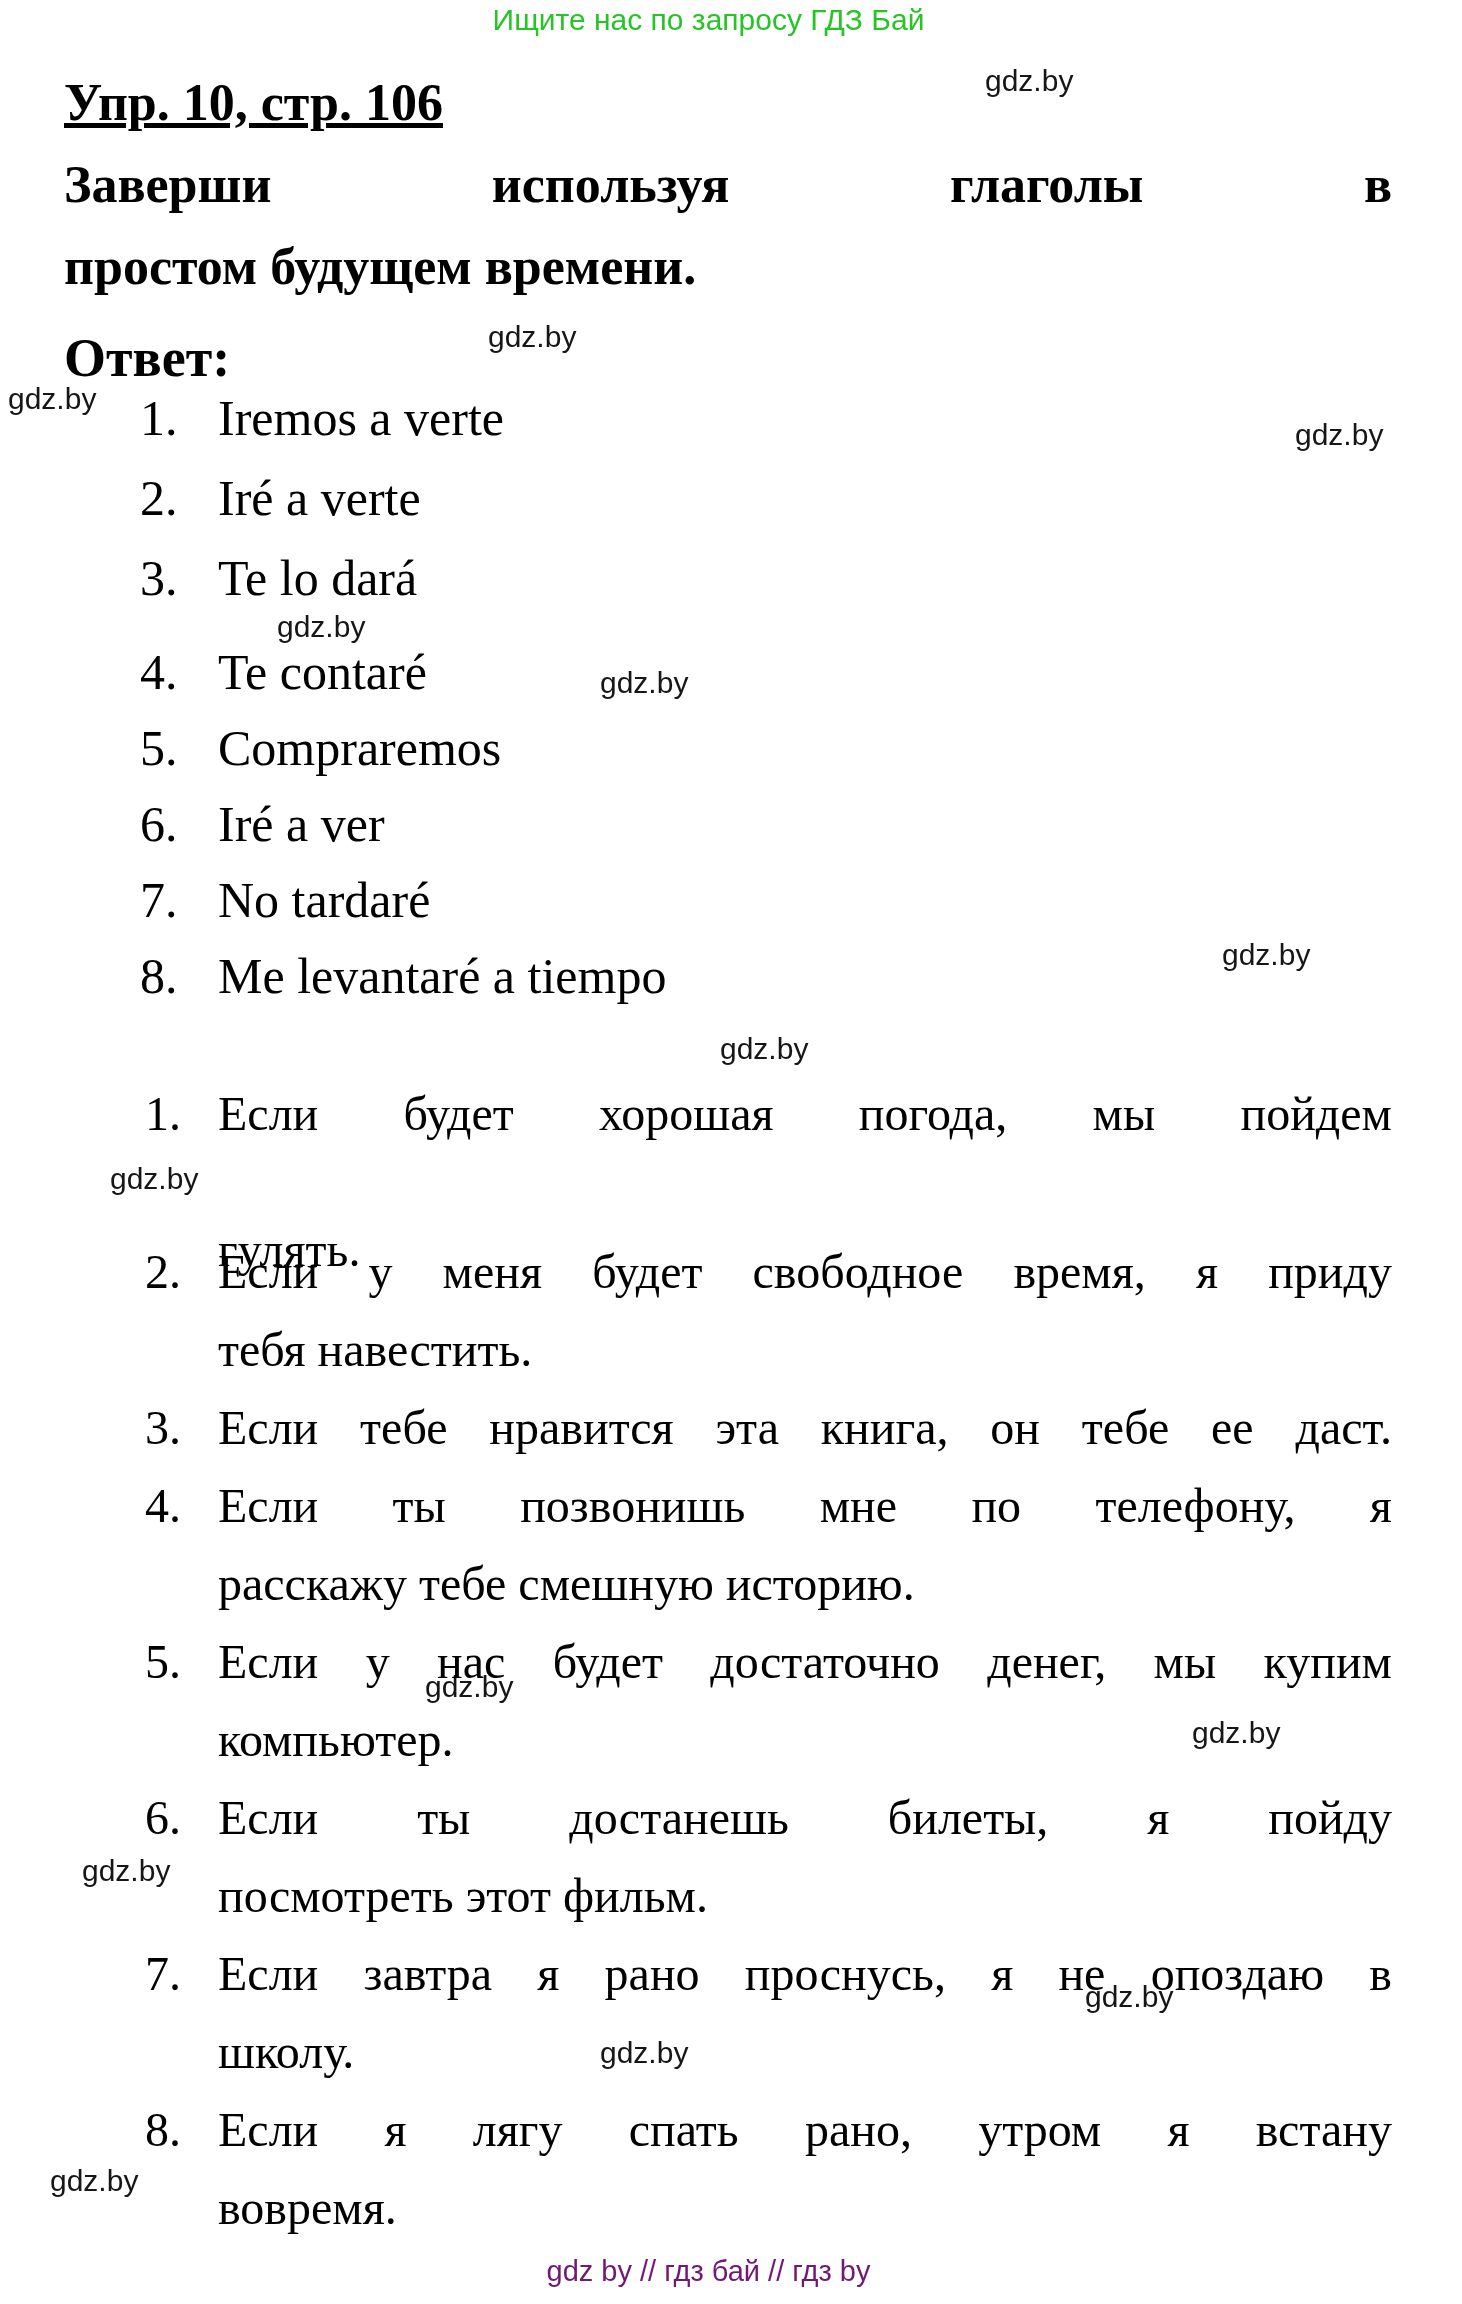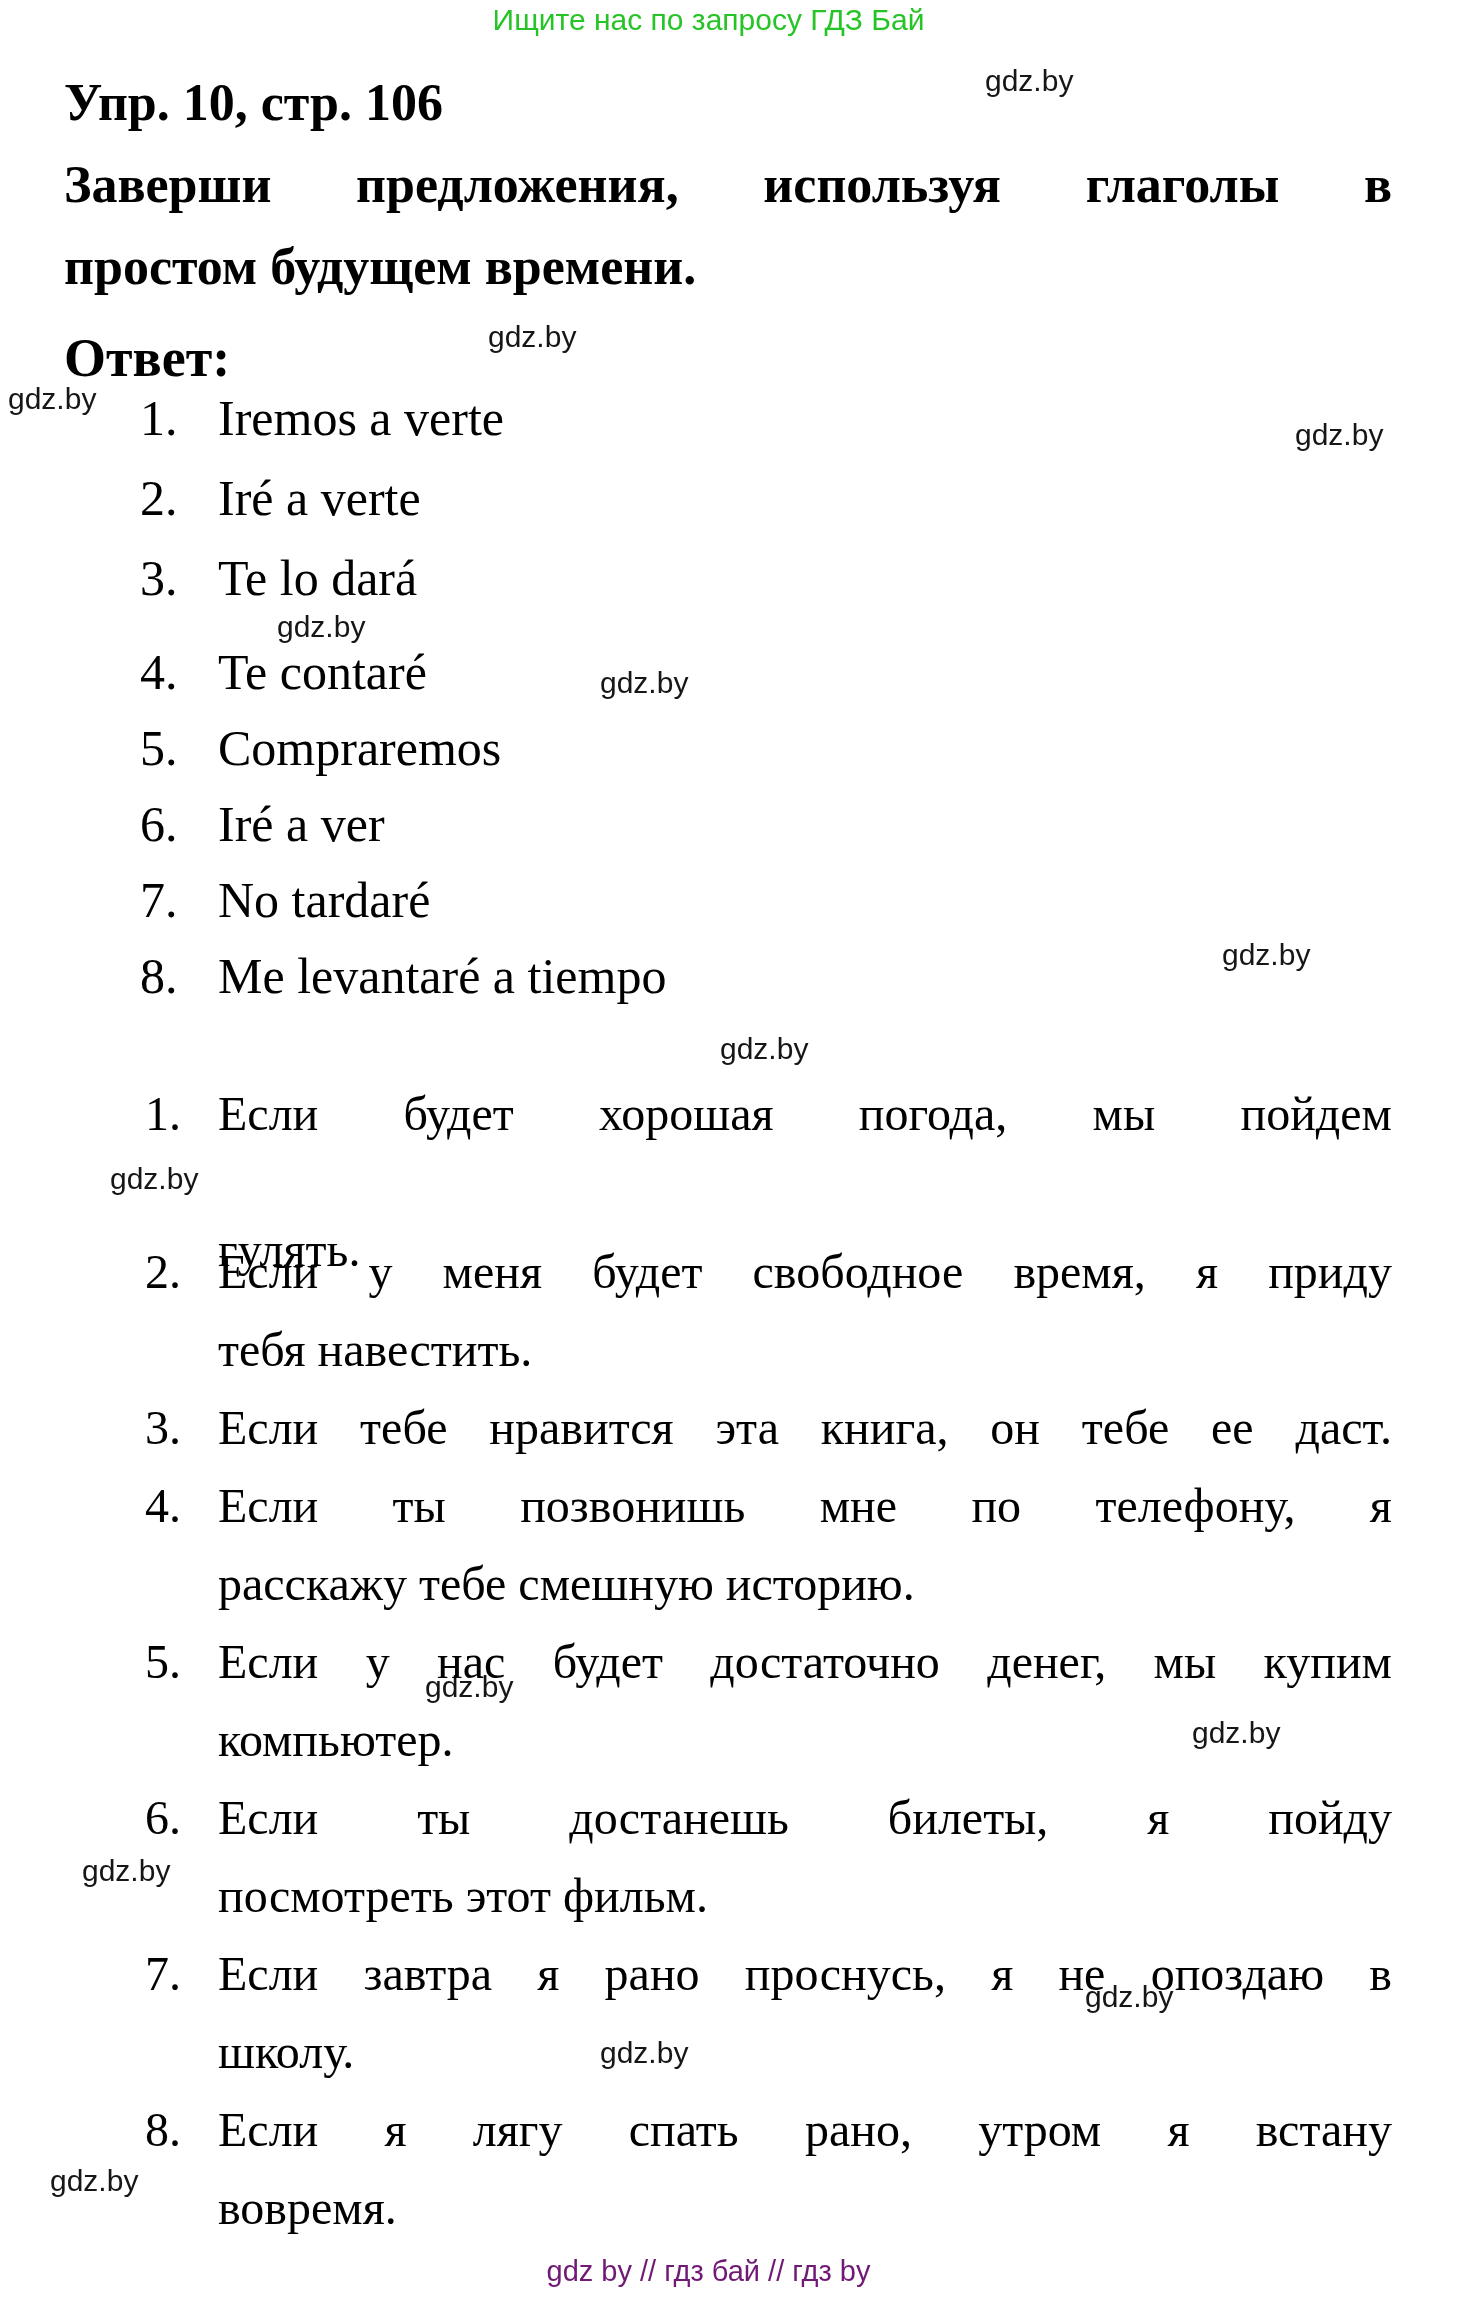--- a/index.html
+++ b/index.html
@@ -45,25 +45,24 @@
   <div class="abs wm" style="left:1222px; top:940px;">gdz.by</div>
   <div class="abs wm" style="left:720px;  top:1034px;">gdz.by</div>
   <div class="abs wm" style="left:110px;  top:1164px;">gdz.by</div>
   <div class="abs wm" style="left:425px;  top:1672px;">gdz.by</div>
   <div class="abs wm" style="left:1192px; top:1718px;">gdz.by</div>
   <div class="abs wm" style="left:82px;   top:1856px;">gdz.by</div>
   <div class="abs wm" style="left:1085px; top:1982px;">gdz.by</div>
   <div class="abs wm" style="left:600px;  top:2038px;">gdz.by</div>
   <div class="abs wm" style="left:50px;   top:2166px;">gdz.by</div>
 
-  <div class="abs title" style="left:64px; top:76px;">Упр. 10, стр. 106</div>
+  <div class="abs title" style="left:64px; top:76px;text-decoration:underline;">Упр. 10, стр. 106</div>
 
   <div class="abs task jline" style="left:64px; top:158px; width:1328px;">
       <span>Заверши</span>
-      <span>предложения,</span>
       <span>используя</span>
       <span>глаголы</span>
       <span>в</span>
     </div>
   <div class="abs task" style="left:64px; top:240px;">простом будущем времени.</div>
 
   <div class="abs answer-label" style="left:64px; top:330px;">Ответ:</div>
 
   <div class="abs es-num" style="left:140px; top:392px;">1.</div>
   <div class="abs es-text" style="left:218px; top:392px;">Iremos a verte</div>

